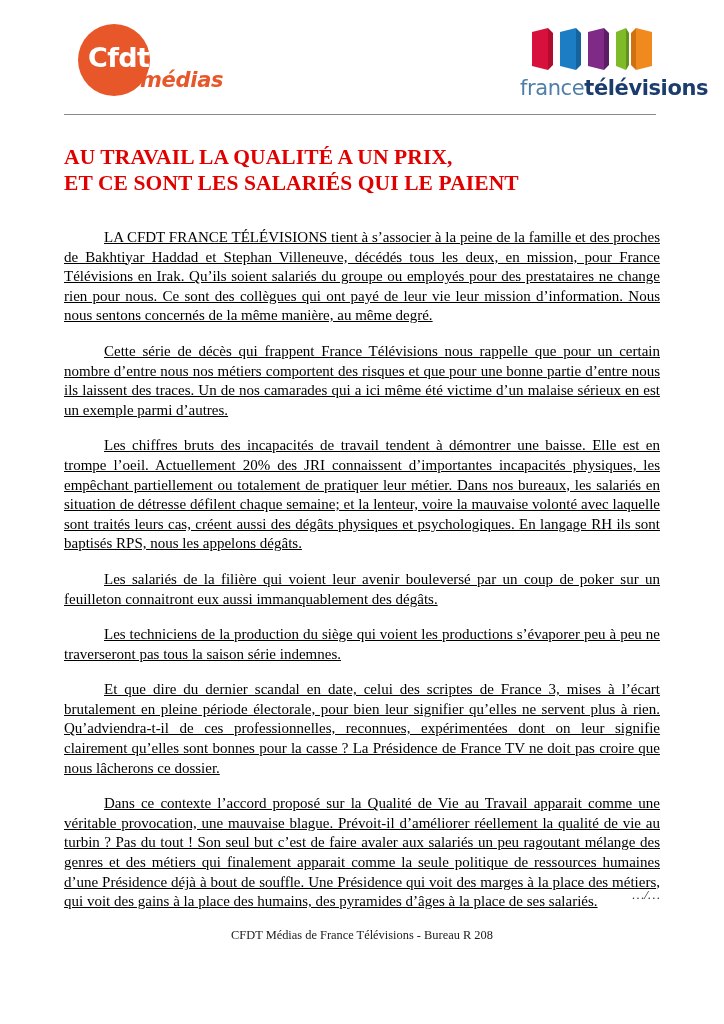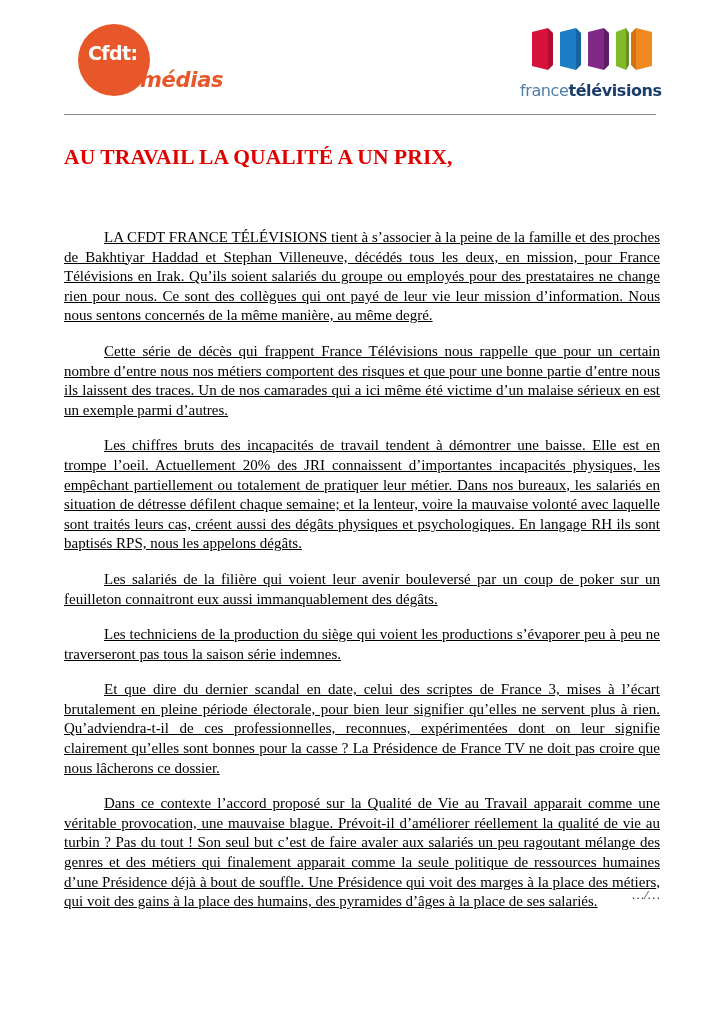--- a/index.html
+++ b/index.html
@@ -46,21 +46,21 @@
     height: 72px;
     border-radius: 50%;
     background: #E8572A;
   }
   .cfdt-wordmark {
     position: absolute;
     left: 10px;
     top: 20px;
     font-family: "DejaVu Sans", "Liberation Sans", sans-serif;
     font-weight: bold;
-    font-size: 19px;
+    font-size: 27px;
     letter-spacing: -0.6px;
     color: #ffffff;
     line-height: 1;
   }
   .cfdt-medias {
     position: absolute;
     left: 62px;
     top: 46px;
     font-family: "DejaVu Sans", "Liberation Sans", sans-serif;
     font-style: italic;
@@ -86,21 +86,21 @@
     width: 124px;
     height: 46px;
   }
   .ftv-word {
     position: absolute;
     left: 0;
     bottom: 0;
     width: 140px;
     text-align: center;
     font-family: "DejaVu Sans", "Liberation Sans", sans-serif;
-    font-size: 16px;
+    font-size: 21px;
     letter-spacing: -0.4px;
     white-space: nowrap;
   }
   .ftv-word .ftv-france { color: #4F7FA8; font-weight: normal; }
   .ftv-word .ftv-tv { color: #1B3D6D; font-weight: bold; }
 
   
   .header-rule {
     position: absolute;
     left: 64px;
@@ -202,30 +202,32 @@
       <div class="ftv-word">
         <span class="ftv-france">france</span><span class="ftv-tv">télévisions</span>
       </div>
     </div>
 
     <div class="header-rule"></div>
   </div>
 
   <h1 class="doc-title">
     <span class="title-line">AU TRAVAIL LA QUALITÉ A UN PRIX,</span>
+    <span class="title-line">ET CE SONT LES SALARIÉS QUI LE PAIENT</span>
   </h1>
 
   <div class="content">
     <p class="para">LA CFDT FRANCE TÉLÉVISIONS tient à s’associer à la peine de la famille et des proches de Bakhtiyar Haddad et Stephan Villeneuve, décédés tous les deux, en mission, pour France Télévisions en Irak. Qu’ils soient salariés du groupe ou employés pour des prestataires ne change rien pour nous. Ce sont des collègues qui ont payé de leur vie leur mission d’information. Nous nous sentons concernés de la même manière, au même degré.</p>
     <p class="para">Cette série de décès qui frappent France Télévisions nous rappelle que pour un certain nombre d’entre nous nos métiers comportent des risques et que pour une bonne partie d’entre nous ils laissent des traces. Un de nos camarades qui a ici même été victime d’un malaise sérieux en est un exemple parmi d’autres.</p>
     <p class="para">Les chiffres bruts des incapacités de travail tendent à démontrer une baisse. Elle est en trompe l’oeil. Actuellement 20% des JRI connaissent d’importantes incapacités physiques, les empêchant partiellement ou totalement de pratiquer leur métier. Dans nos bureaux, les salariés en situation de détresse défilent chaque semaine; et la lenteur, voire la mauvaise volonté avec laquelle sont traités leurs cas, créent aussi des dégâts physiques et psychologiques. En langage RH ils sont baptisés RPS, nous les appelons dégâts.</p>
     <p class="para">Les salariés de la filière qui voient leur avenir bouleversé par un coup de poker sur un feuilleton connaitront eux aussi immanquablement des dégâts.</p>
     <p class="para">Les techniciens de la production du siège qui voient les productions s’évaporer peu à peu ne traverseront pas tous la saison série indemnes.</p>
     <p class="para">Et que dire du dernier scandal en date, celui des scriptes de France 3, mises à l’écart brutalement en pleine période électorale, pour bien leur signifier qu’elles ne servent plus à rien. Qu’adviendra-t-il de ces professionnelles, reconnues, expérimentées dont on leur signifie clairement qu’elles sont bonnes pour la casse ? La Présidence de France TV ne doit pas croire que nous lâcherons ce dossier.</p>
     <p class="para">Dans ce contexte l’accord proposé sur la Qualité de Vie au Travail apparait comme une véritable provocation, une mauvaise blague. Prévoit-il d’améliorer réellement la qualité de vie au turbin ? Pas du tout ! Son seul but c’est de faire avaler aux salariés un peu ragoutant mélange des genres et des métiers qui finalement apparait comme la seule politique de ressources humaines d’une Présidence déjà à bout de souffle. Une Présidence qui voit des marges à la place des métiers, qui voit des gains à la place des humains, des pyramides d’âges à la place de ses salariés.</p>
   </div>
 
   <div class="continuation">…/…</div>
 
   <div class="footer">
+    <span class="footer-line">CFDT Médias de France Télévisions - Bureau R 208</span>
   </div>
 
 </div>
 
 </body></html>

